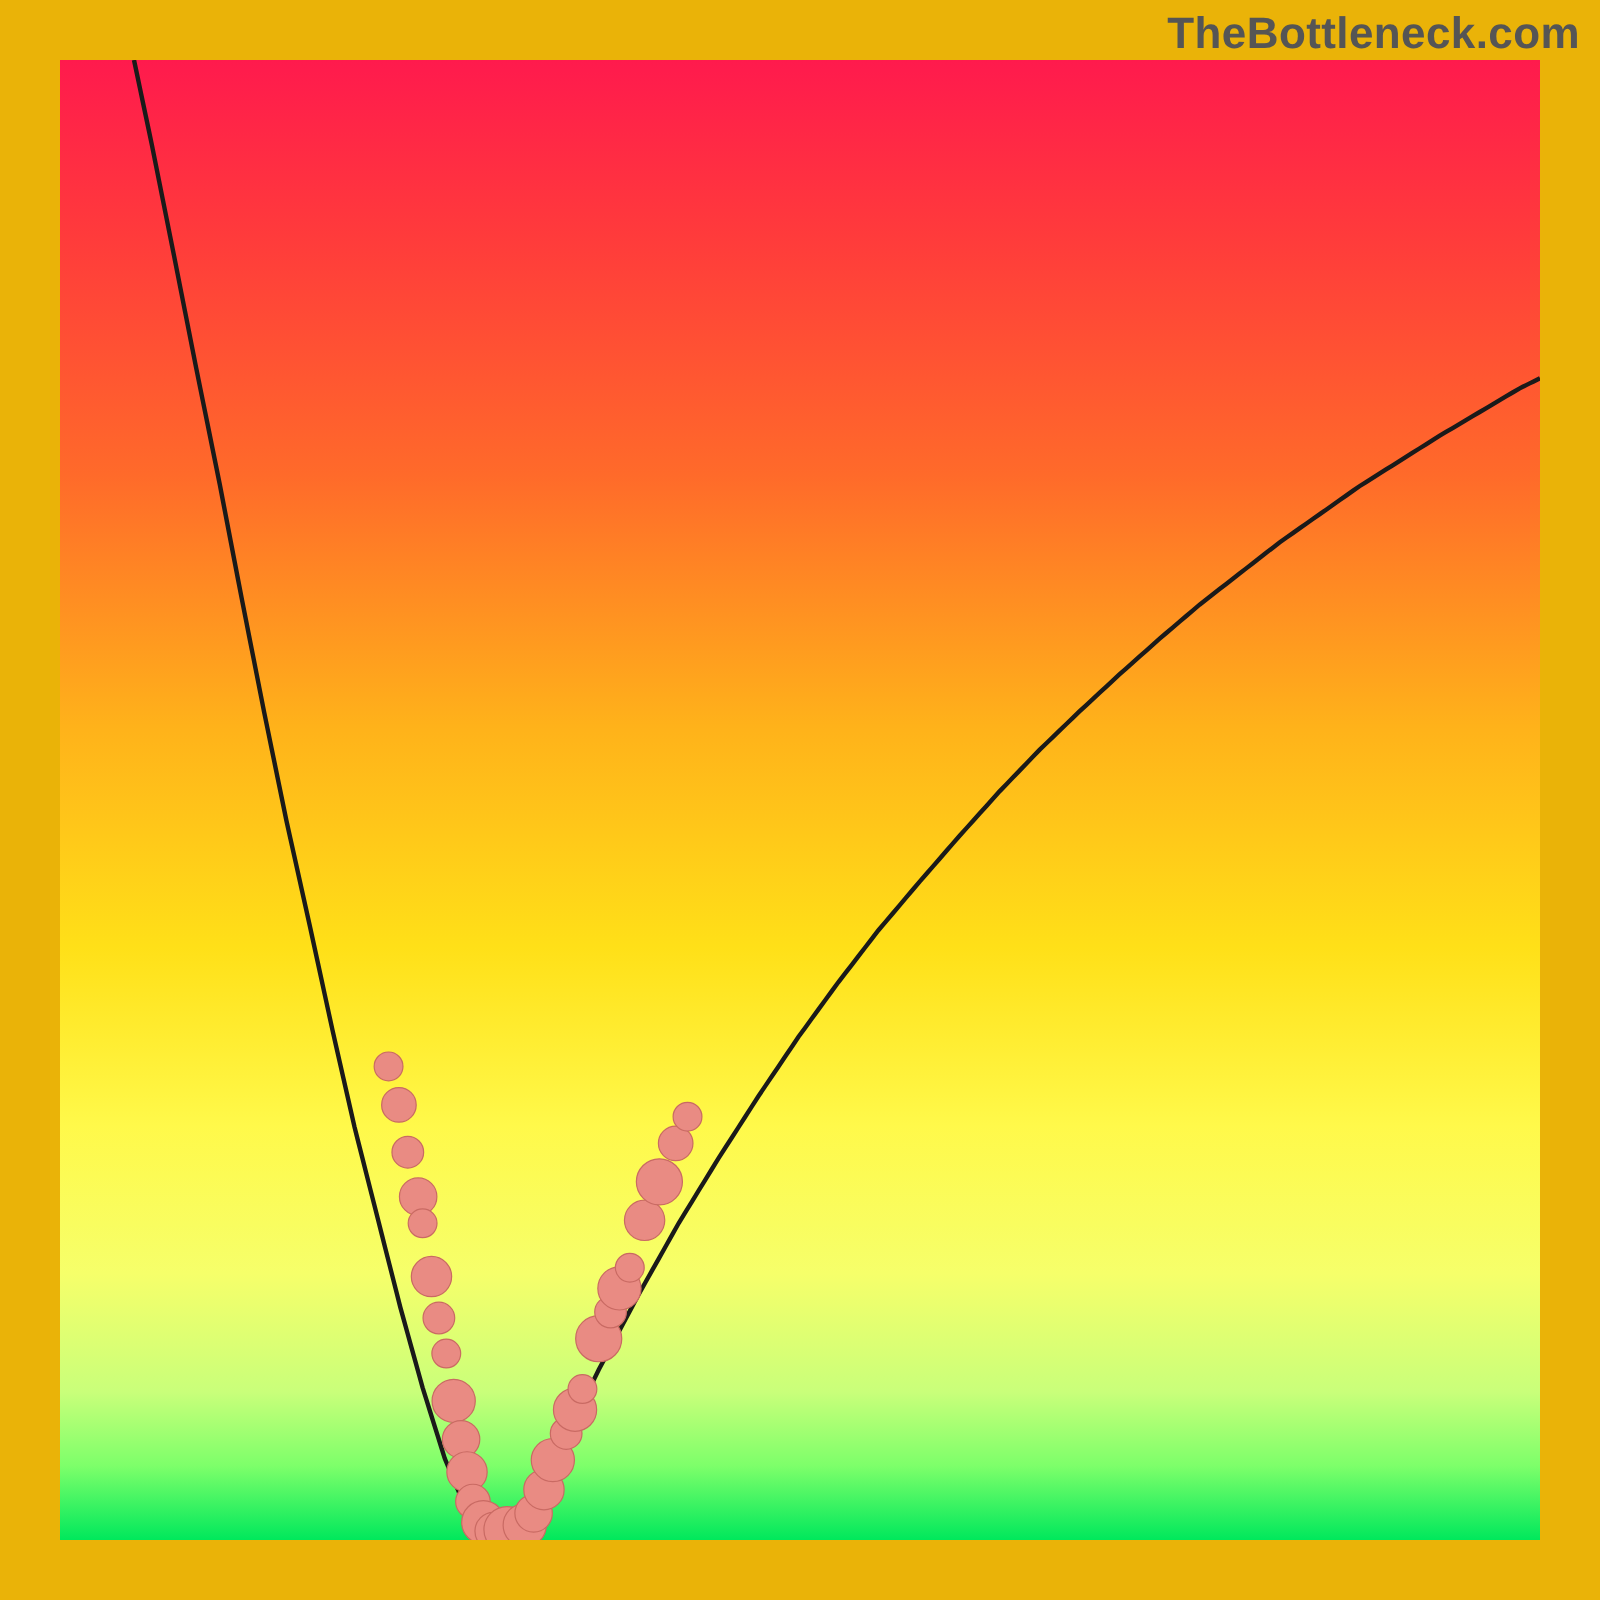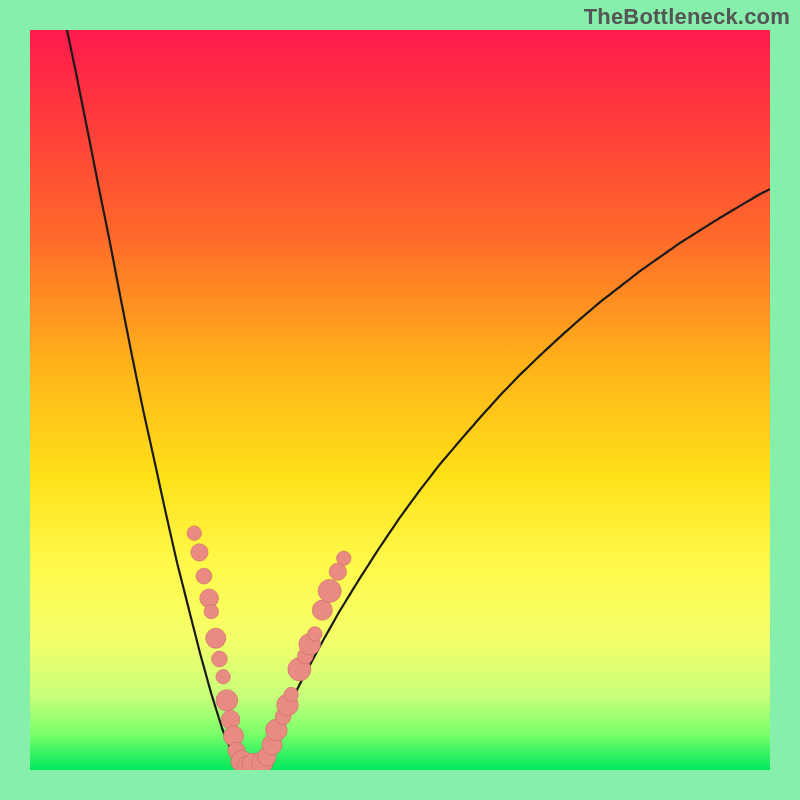--- a/index.html
+++ b/index.html
@@ -1,21 +1,21 @@
 <!DOCTYPE html>
 <html><head>
 <meta charset="utf-8">
 <style>
   * { margin: 0; padding: 0; box-sizing: border-box; }
   html, body { width: 800px; height: 800px; overflow: hidden; background: #000; }
   .frame {
     position: absolute;
     left: 0; top: 0;
     width: 800px; height: 800px;
-    background: #86efac;
+    background: #eab308;
   }
   .plot {
     position: absolute;
     left: 30px; top: 30px;
     width: 740px; height: 740px;
     background: linear-gradient(to bottom,
       #ff1a4d 0%,
       #ff3b3b 12%,
       #ff6a2a 28%,
       #ffb21a 45%,

